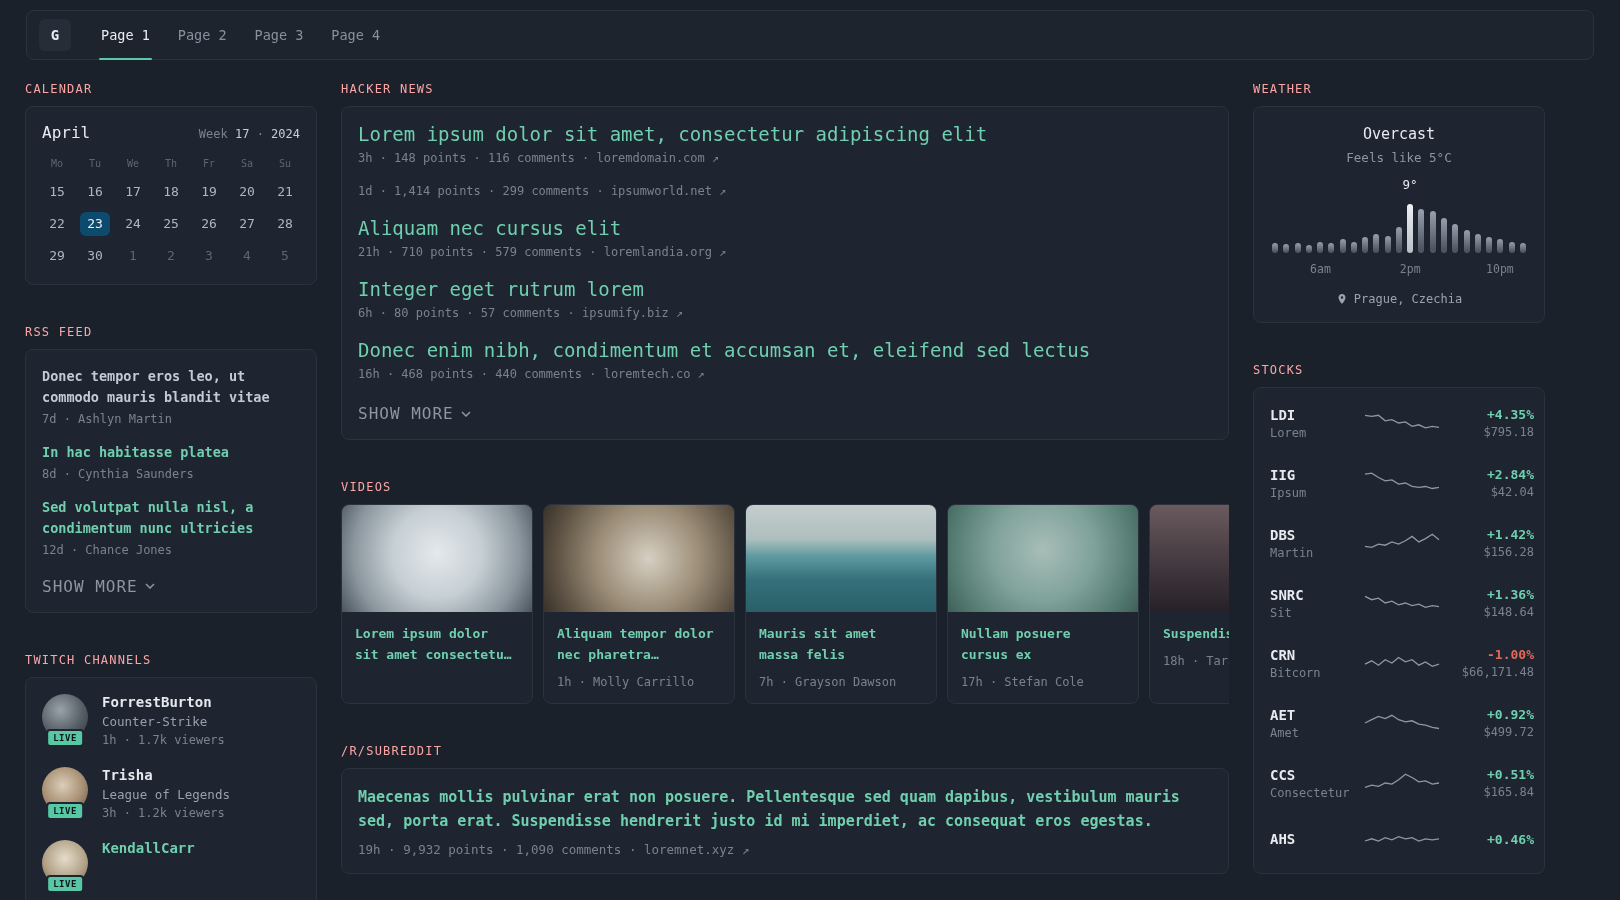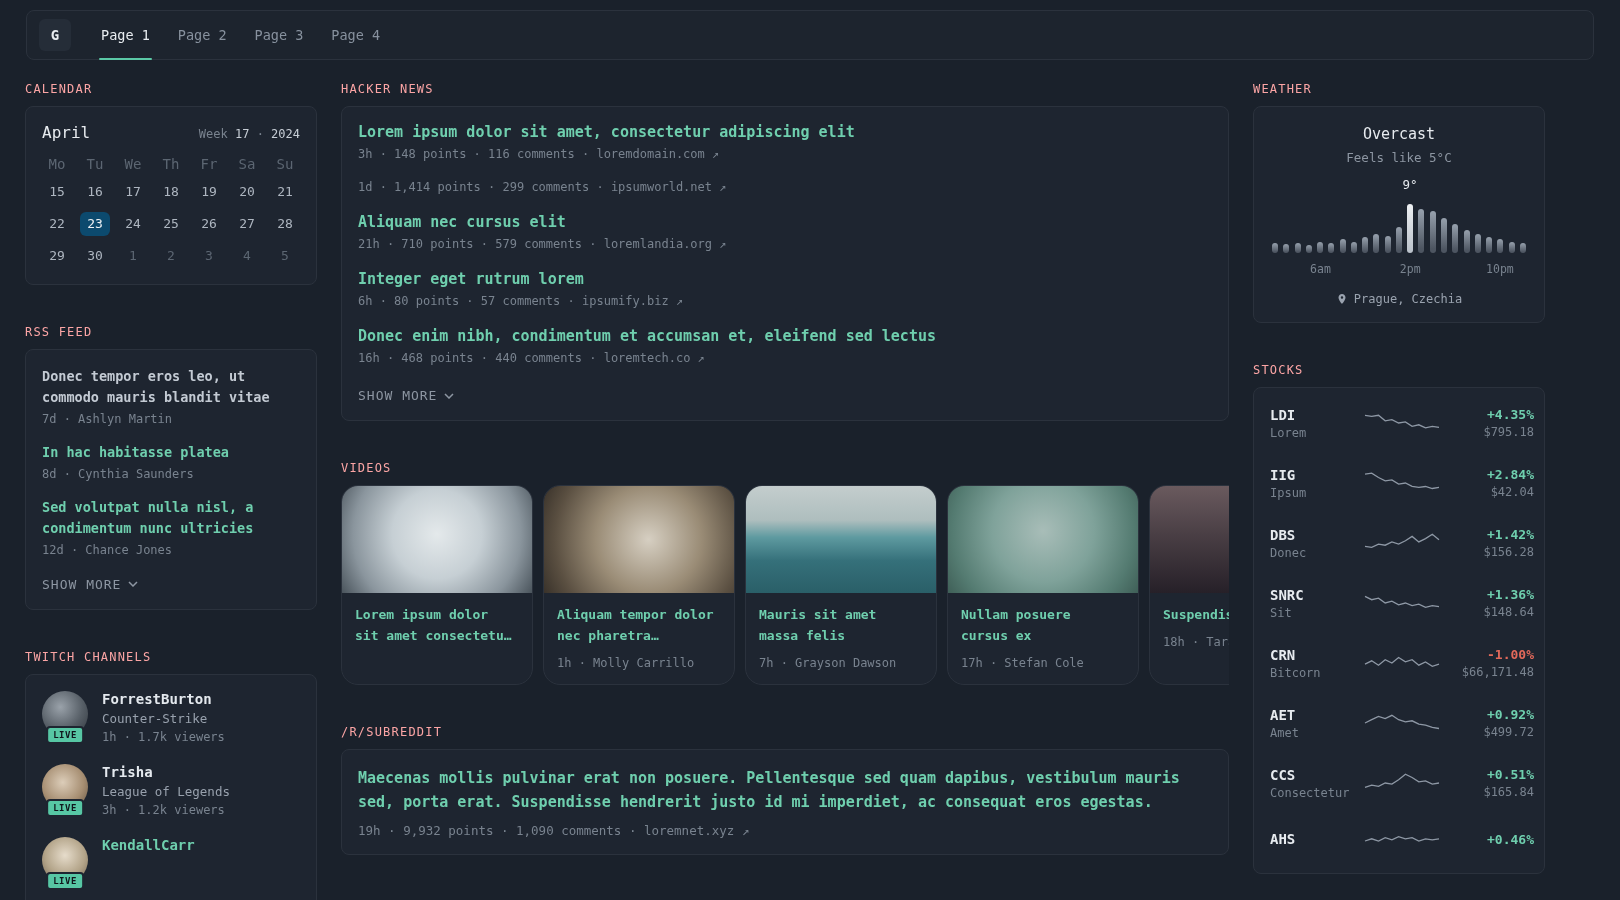--- a/index.html
+++ b/index.html
@@ -27,53 +27,53 @@
   .sec{font-size:12px;letter-spacing:1.2px;color:#fca5a5;margin-bottom:10px;}
   .card{background:#1e2530;border:1px solid #2b323d;border-radius:8px;}
   .pad{padding:16px;}
 
   
   .cal-head{display:flex;justify-content:space-between;align-items:baseline;padding:16px 16px 8px;}
   .cal-month{font-size:16px;color:#e7ebef;}
   .cal-week{font-size:12px;color:#79838f;}
   .cal-week .lt{color:#c7ced6;}
   .cal-grid{display:grid;grid-template-columns:repeat(7,1fr);row-gap:8px;padding:6px 12px 16px;text-align:center;}
-  .cal-dow{font-size:14px;color:#5c6672;line-height:16px;}
+  .cal-dow{font-size:10px;color:#5c6672;line-height:16px;}
   .cal-day{font-size:13px;color:#aeb6c0;height:24px;line-height:24px;}
   .cal-day.dim{color:#5c6672;}
   .cal-day.selected{background:#0c4a6e;border-radius:6px;color:#eef1f4;width:30px;margin:0 auto;}
 
   
   .feed-item{margin-bottom:16px;}
   .feed-title{display:block;font-size:13.5px;line-height:1.55;color:#6fcfae;font-weight:bold;cursor:pointer;}
   .feed-title.visited{color:#c3cad3;}
   .feed-meta{font-size:12px;color:#79838f;margin-top:4px;}
   .show-more{display:inline-flex;align-items:center;gap:7px;background:none;border:none;color:#8d96a2;
-       font-family:inherit;font-size:13px;letter-spacing:1px;cursor:pointer;padding:4px 0 0;}
+       font-family:inherit;font-size:16px;letter-spacing:1px;cursor:pointer;padding:4px 0 0;}
 
   
   .tw-item{display:flex;gap:14px;margin-bottom:20px;align-items:flex-start;}
   .tw-avatar-wrap{position:relative;flex:none;width:46px;}
   .tw-avatar{width:46px;height:46px;border-radius:50%;background:#39414c;}
   .tw-live{position:absolute;left:50%;transform:translateX(-50%);bottom:-7px;background:#57c7a4;color:#10151b;
        font-size:9px;font-weight:bold;letter-spacing:.5px;padding:2px 5px;border-radius:4px;border:2px solid #1e2530;}
   .tw-name{display:block;font-size:14px;color:#e4e9ee;font-weight:bold;cursor:pointer;}
   .tw-name.accent{color:#6fcfae;}
   .tw-cat{font-size:12.5px;color:#98a1ad;margin-top:4px;}
   .tw-meta{font-size:12px;color:#79838f;margin-top:4px;}
 
   
   .hn-item{margin-bottom:19px;}
-  .hn-title{display:block;font-size:15px;color:#6fcfae;font-weight:bold;cursor:pointer;}
+  .hn-title{display:block;font-size:19px;color:#6fcfae;font-weight:normal;cursor:pointer;}
   .hn-meta{font-size:12px;color:#79838f;margin-top:6px;}
   .hn-domain{color:#79838f;cursor:pointer;}
 
   
   .video-row{display:flex;gap:10px;overflow:hidden;}
-  .video-card{width:190px;flex:none;background:#1e2530;border:1px solid #2b323d;border-radius:17px;
+  .video-card{width:190px;flex:none;background:#1e2530;border:1px solid #2b323d;border-radius:8px;
        overflow:hidden;cursor:pointer;}
   .video-thumb{height:107px;background:#39414c;}
   .video-title{display:block;padding:12px 13px 0;font-size:13px;line-height:1.6;color:#6fcfae;font-weight:bold;}
   .video-meta{padding:9px 13px 14px;font-size:12px;color:#79838f;}
 
   
   .sub-title{display:block;font-size:15px;line-height:1.65;color:#6fcfae;font-weight:bold;cursor:pointer;}
   .sub-meta{font-size:12.5px;color:#79838f;margin-top:8px;}
   .sub-domain{color:#79838f;cursor:pointer;}
 
@@ -407,21 +407,21 @@
                   </svg>
                 </div>
     <div class="stock-right">
       <div class="stock-change pos">+2.84%</div>
       <div class="stock-price">$42.04</div>
     </div>
   </div>
               <div class="stock-row">
     <div class="stock-id">
       <a class="stock-sym">DBS</a>
-      <div class="stock-name">Donec</div>
+      <div class="stock-name">Martin</div>
     </div>
     <div class="stock-spark">
                   <svg width="76" height="28">
                     <polyline points="1.0,17.3 7.7,18.4 14.5,15.1 21.2,16.2 27.9,12.9 34.6,15.1 41.4,11.8 48.1,7.4 54.8,12.9 61.5,9.6 68.3,5.2 75.0,10.7" fill="none" stroke="#8e98a5" stroke-width="1.3"></polyline>
                   </svg>
                 </div>
     <div class="stock-right">
       <div class="stock-change pos">+1.42%</div>
       <div class="stock-price">$156.28</div>
     </div>

